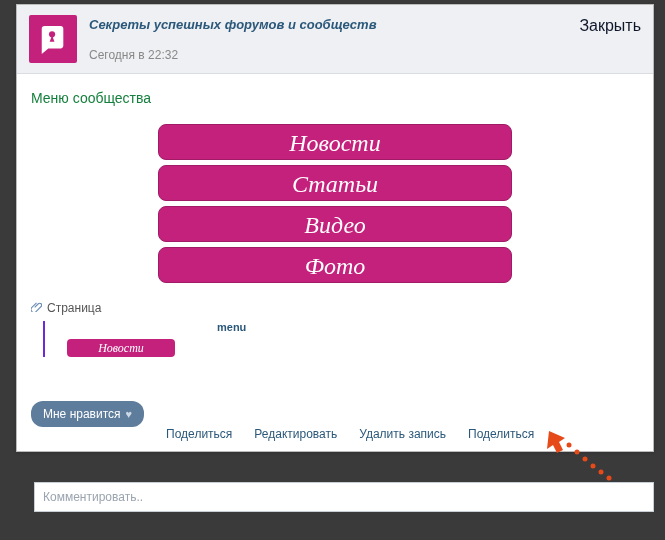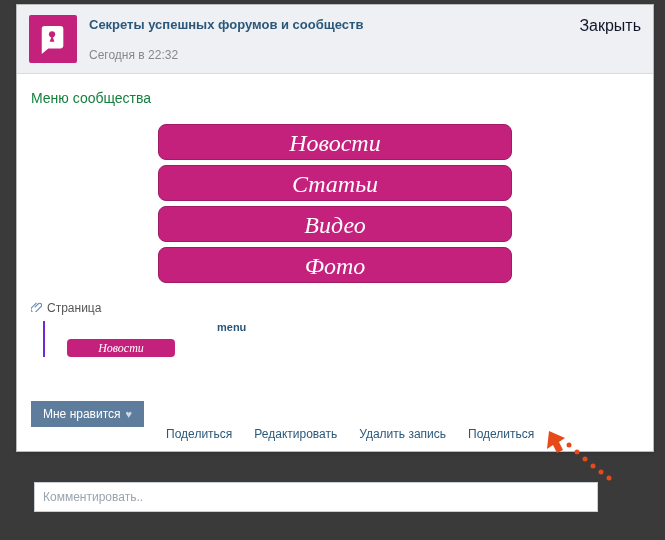--- a/index.html
+++ b/index.html
@@ -38,20 +38,21 @@
     justify-content: center;
     flex-shrink: 0;
   }
   .avatar svg { width: 30px; height: 30px; }
   .header-texts { flex: 1; }
   .title {
     color: #2b587a;
     font-weight: bold;
     font-size: 13px;
     padding-top: 2px;
+    font-style: italic;
   }
   .timestamp {
     color: #888;
     font-size: 12px;
     margin-top: 16px;
   }
   .close-link {
     color: #0f172a;
     font-size: 16px;
     cursor: pointer;
@@ -127,38 +128,38 @@
     margin-top: 30px;
     display: flex;
     align-items: center;
     gap: 22px;
     font-size: 12px;
   }
   .like-btn {
     background: #5e7c9b;
     color: #fff;
     padding: 6px 12px;
-    border-radius: 0;
+    border-radius: 12px;
     cursor: pointer;
     display: inline-flex;
     align-items: center;
     gap: 5px;
     font-size: 12px;
   }
   .like-btn .heart { color: #cdd9e6; font-size: 11px; }
   .action-link {
     color: #2b587a;
     cursor: pointer;
     margin-top: 40px;
   }
   .comment-box {
     position: absolute;
     left: 34px;
     bottom: 28px;
-    width: 564px;
+    width: 620px;
   }
   .comment-input {
     width: 100%;
     box-sizing: border-box;
     border: 1px solid #c8ced6;
     padding: 7px 8px;
     font-size: 12px;
     color: #333;
     font-family: inherit;
   }

